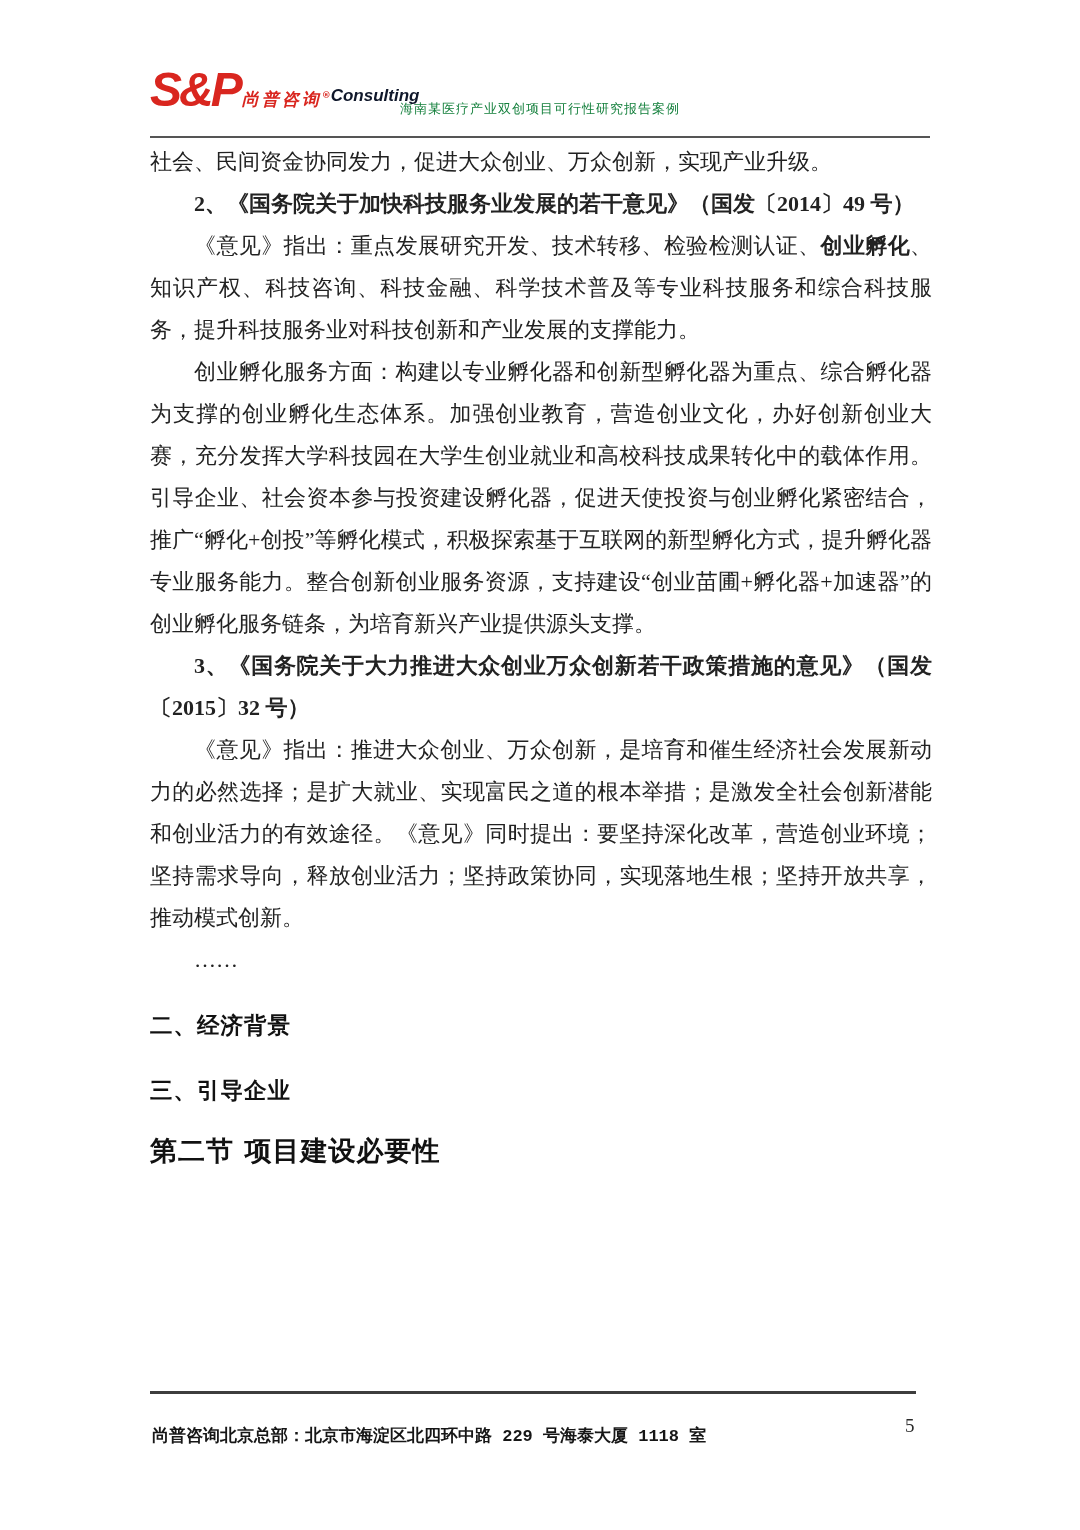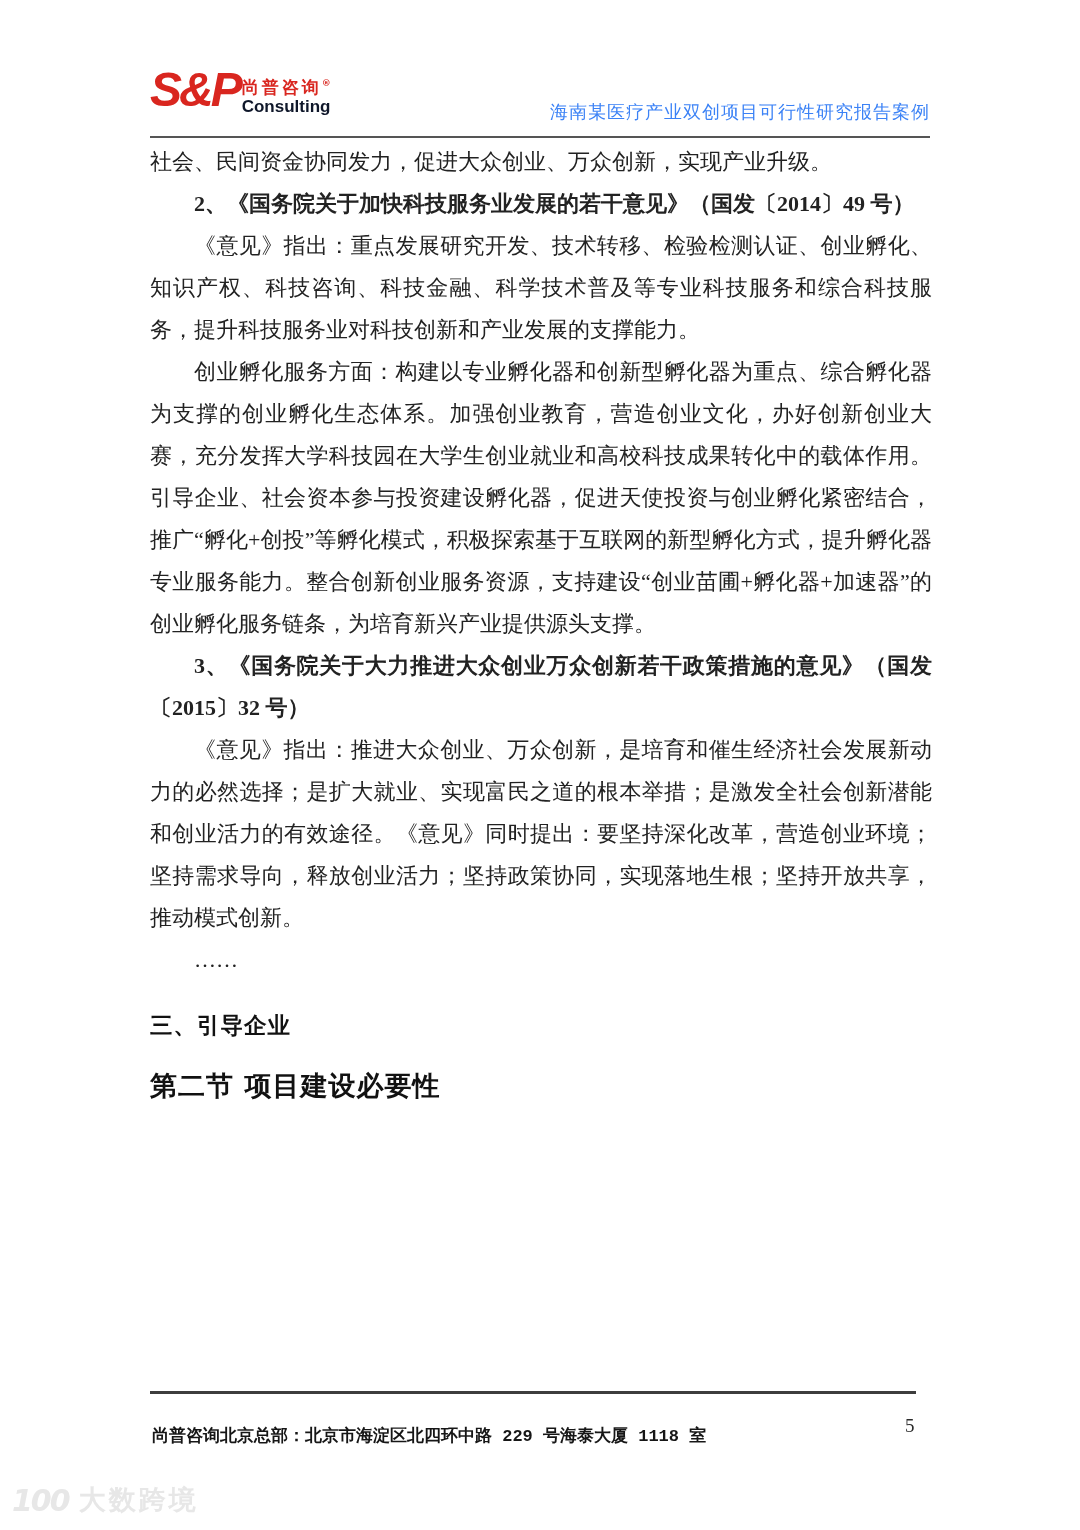--- a/index.html
+++ b/index.html
@@ -29,23 +29,23 @@
     font-family: "Liberation Sans", "DejaVu Sans", sans-serif;
     font-weight: 900;
     font-style: italic;
     font-size: 48px;
     line-height: 48px;
     letter-spacing: -3px;
     color: #d9261f;
   }
   .logo-col {
     display: flex;
-    flex-direction: column;
     margin-left: 2px;
-    margin-top: 8px;
+    margin-top: 20px;
+    font-style: italic;
   }
   .logo-cn {
     font-family: "DejaVu Sans", "Liberation Sans", sans-serif;
     font-weight: bold;
     font-size: 17px;
     line-height: 19px;
     letter-spacing: 3px;
     color: #d9261f;
     white-space: nowrap;
   }
@@ -58,23 +58,23 @@
     font-weight: bold;
     font-size: 17px;
     line-height: 19px;
     color: #0f172a;
   }
   .doc-title {
     position: absolute;
     top: 100px;
     left: 150px;
     width: 780px;
-    text-align: right;
-    font-size: 18px;
-    color: #3b82f6;
+    text-align: center;
+    font-size: 13px;
+    color: #15803d;
     letter-spacing: 1px;
   }
   .header-rule {
     position: absolute;
     left: 150px;
     top: 136px;
     width: 780px;
     height: 2px;
     background: #555555;
   }
@@ -94,21 +94,21 @@
     margin: 0;
     text-indent: 2em;
   }
   .body p.noindent {
     text-indent: 0;
   }
   .body p.bold {
     font-weight: bold;
   }
   .body b {
-    font-weight: normal;
+    font-weight: bold;
     margin-top: 36px;
   }
   .body h3 {
     margin: 23px 0 0 0;
     font-family: "DejaVu Sans", "Liberation Sans", sans-serif;
     font-size: 22.5px;
     line-height: 42px;
     font-weight: bold;
     color: #111111;
     letter-spacing: 1px;
@@ -203,26 +203,23 @@
   <div class="header-rule"></div>
 
   <main class="body">
     <p class="noindent">社会、民间资金协同发力，促进大众创业、万众创新，实现产业升级。</p>
     <p class="bold">2、《国务院关于加快科技服务业发展的若干意见》（国发〔2014〕49 号）</p>
     <p><span>《意见》指出：重点发展研究开发、技术转移、检验检测认证、</span><b>创业孵化</b><span>、知识产权、科技咨询、科技金融、科学技术普及等专业科技服务和综合科技服务，提升科技服务业对科技创新和产业发展的支撑能力。</span></p>
     <p>创业孵化服务方面：构建以专业孵化器和创新型孵化器为重点、综合孵化器为支撑的创业孵化生态体系。加强创业教育，营造创业文化，办好创新创业大赛，充分发挥大学科技园在大学生创业就业和高校科技成果转化中的载体作用。引导企业、社会资本参与投资建设孵化器，促进天使投资与创业孵化紧密结合，推广“孵化+创投”等孵化模式，积极探索基于互联网的新型孵化方式，提升孵化器专业服务能力。整合创新创业服务资源，支持建设“创业苗圃+孵化器+加速器”的创业孵化服务链条，为培育新兴产业提供源头支撑。</p>
     <p class="bold">3、《国务院关于大力推进大众创业万众创新若干政策措施的意见》（国发〔2015〕32 号）</p>
     <p>《意见》指出：推进大众创业、万众创新，是培育和催生经济社会发展新动力的必然选择；是扩大就业、实现富民之道的根本举措；是激发全社会创新潜能和创业活力的有效途径。《意见》同时提出：要坚持深化改革，营造创业环境；坚持需求导向，释放创业活力；坚持政策协同，实现落地生根；坚持开放共享，推动模式创新。</p>
     <p>……</p>
+    <h3>二、经济背景</h3>
     <h3>三、引导企业</h3>
     <h2>第二节 项目建设必要性</h2>
   </main>
 
   <div class="footer-rule"></div>
   <div class="footer-line2">尚普咨询北京总部：北京市海淀区北四环中路 229 号海泰大厦 1118 室</div>
   <div class="pagenum">5</div>
 
-  <div class="watermark">
-    <span class="wm-logo">100</span>
-    <span class="wm-name">大数跨境</span>
-  </div>
 
 </div>
 
 </body></html>

